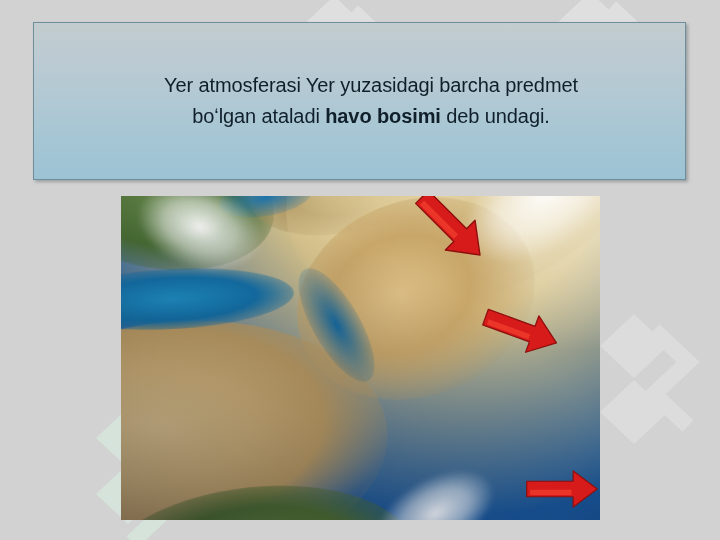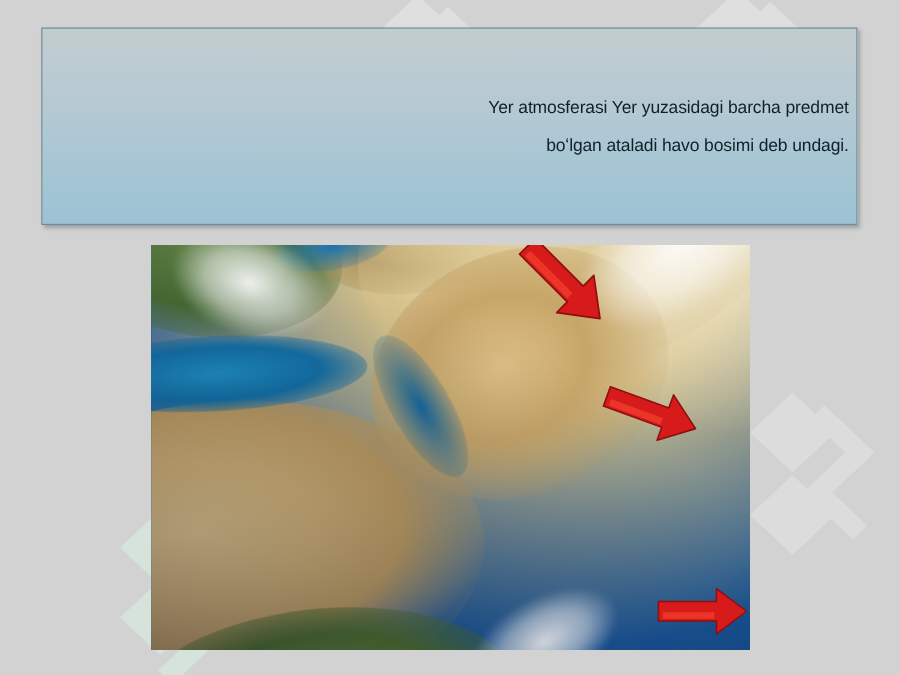--- a/index.html
+++ b/index.html
@@ -45,31 +45,31 @@
     box-sizing: border-box;
     border: 1px solid #6e8e9b;
     background: linear-gradient(to bottom, #c3ccce 0%, #bdcbd2 18%, #b3c9d3 45%, #a6c6d4 72%, #9cc3d4 100%);
     box-shadow: 2px 2px 3px rgba(90,100,105,0.45);
     display: flex;
     align-items: center;
     justify-content: center;
   }
   #definition-text {
     width: 100%;
-    text-align: right;
+    text-align: center;
     color: #10202b;
-    font-size: 14px;
+    font-size: 20px;
     line-height: 31px;
     letter-spacing: -0.1px;
     padding: 0 6px;
     box-sizing: border-box;
     margin-left: 23px;
   }
   #definition-text .ln { display: block; white-space: nowrap; }
-  #definition-text b { font-weight: 400; }
+  #definition-text b { font-weight: 700; }
 
   
   #earth-figure {
     position: absolute;
     left: 121px;
     top: 196px;
     width: 479px;
     height: 324px;
     overflow: hidden;
     background: #0a2550;

